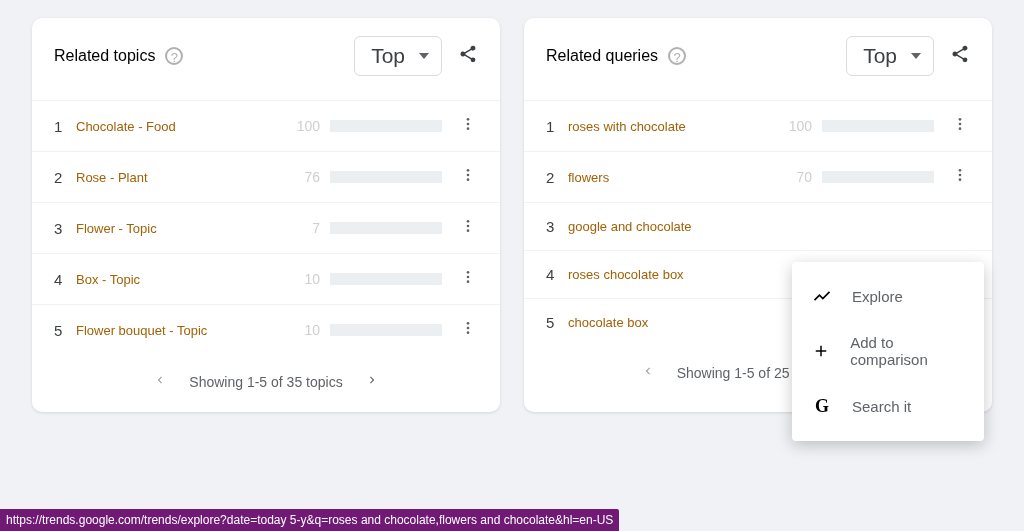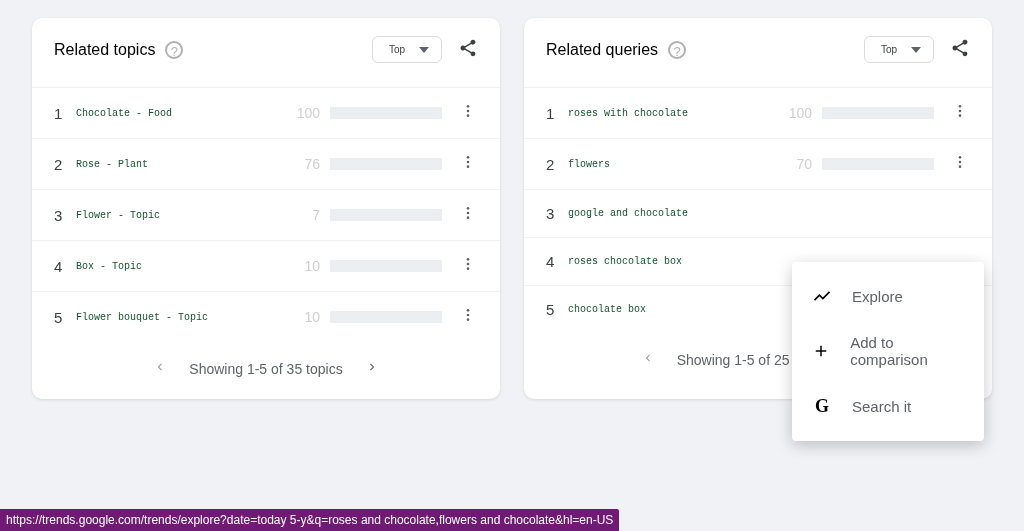--- a/index.html
+++ b/index.html
@@ -46,21 +46,21 @@
     margin-left: 10px;
   }
   .spacer { flex: 1; }
   .top-select {
     border: 1px solid #dadce0;
     border-radius: 6px;
     padding: 7px 12px 7px 16px;
     display: flex;
     align-items: center;
     gap: 14px;
-    font-size: 10px;
+    font-size: 21px;
     color: #3c4043;
     cursor: pointer;
   }
   .top-select .caret {
     width: 0; height: 0;
     border-left: 5px solid transparent;
     border-right: 5px solid transparent;
     border-top: 6px solid #5f6368;
   }
   .share-icon {
@@ -75,23 +75,22 @@
     padding: 15px 22px;
     position: relative;
   }
   .row-idx {
     width: 22px;
     font-size: 15px;
     color: #3c4043;
   }
   .row-label {
     flex: 1;
-    font-size: 10px;
-    color: #14532d;
-    font-family: Liberation Mono, monospace;
+    font-size: 13px;
+    color: #a16207;
   }
   .row-value {
     width: 36px;
     text-align: right;
     font-size: 14px;
     color: #cfcfcf;
     padding-right: 10px;
   }
   .bar-track {
     width: 112px; height: 12px;

